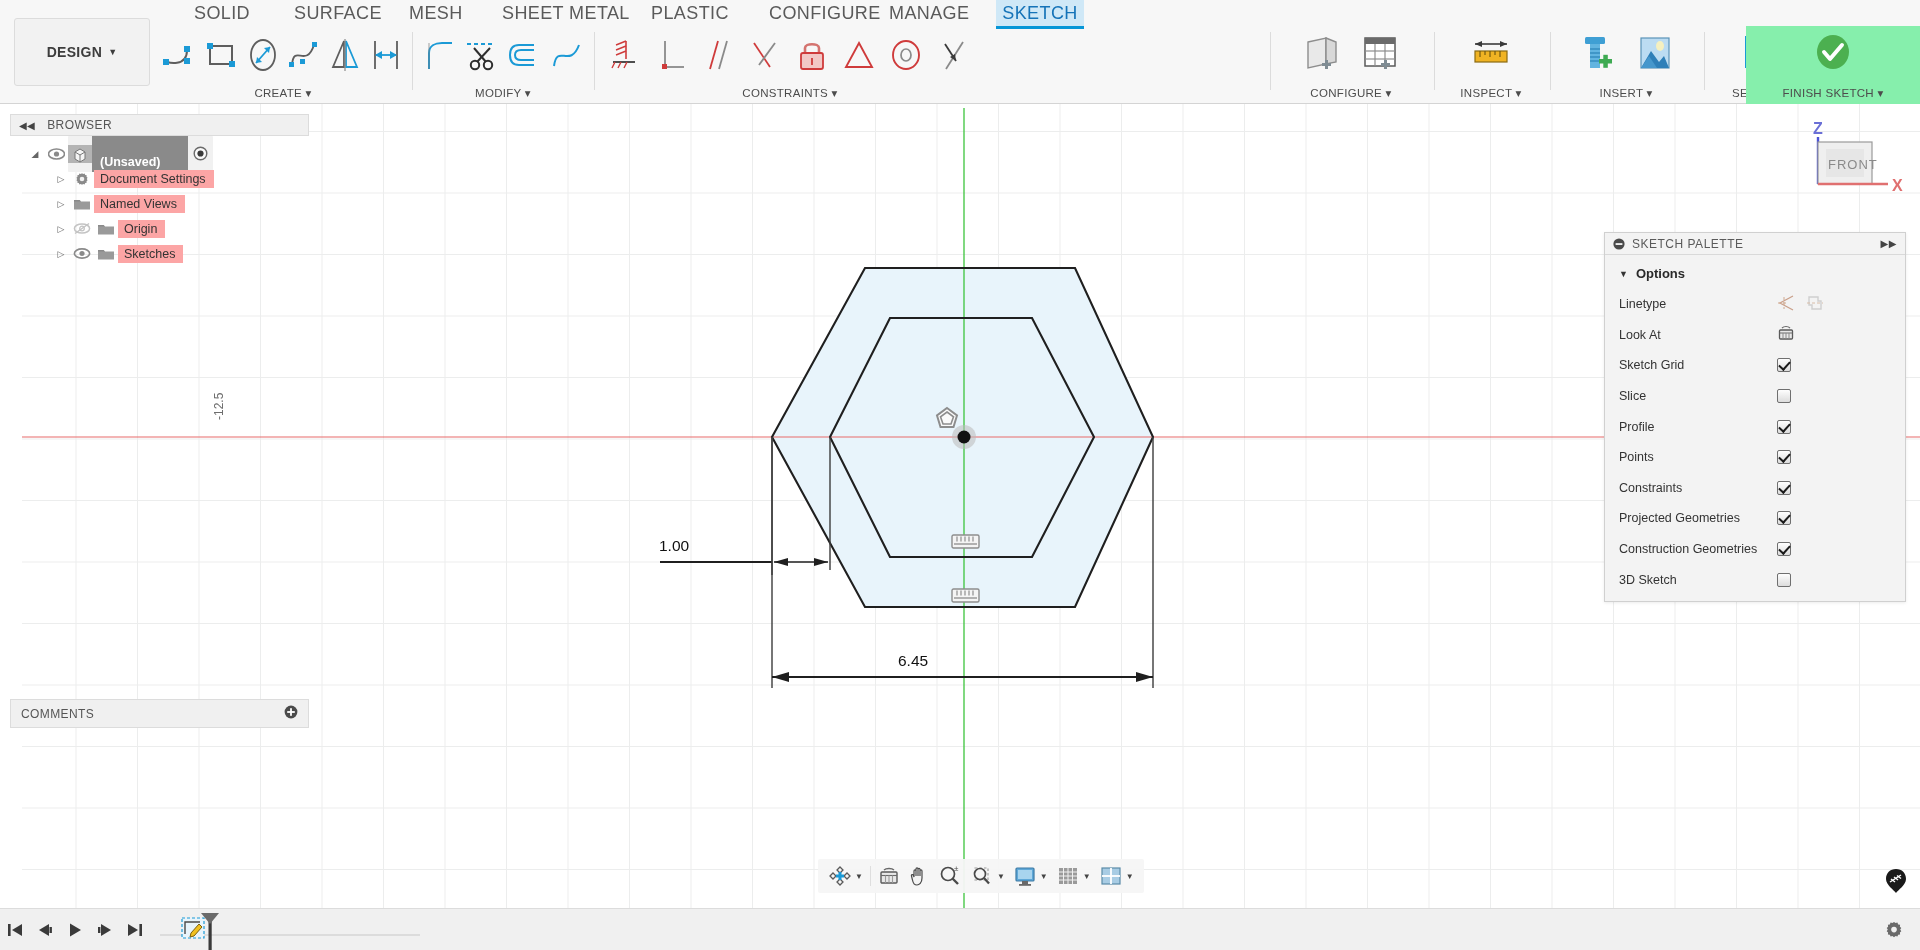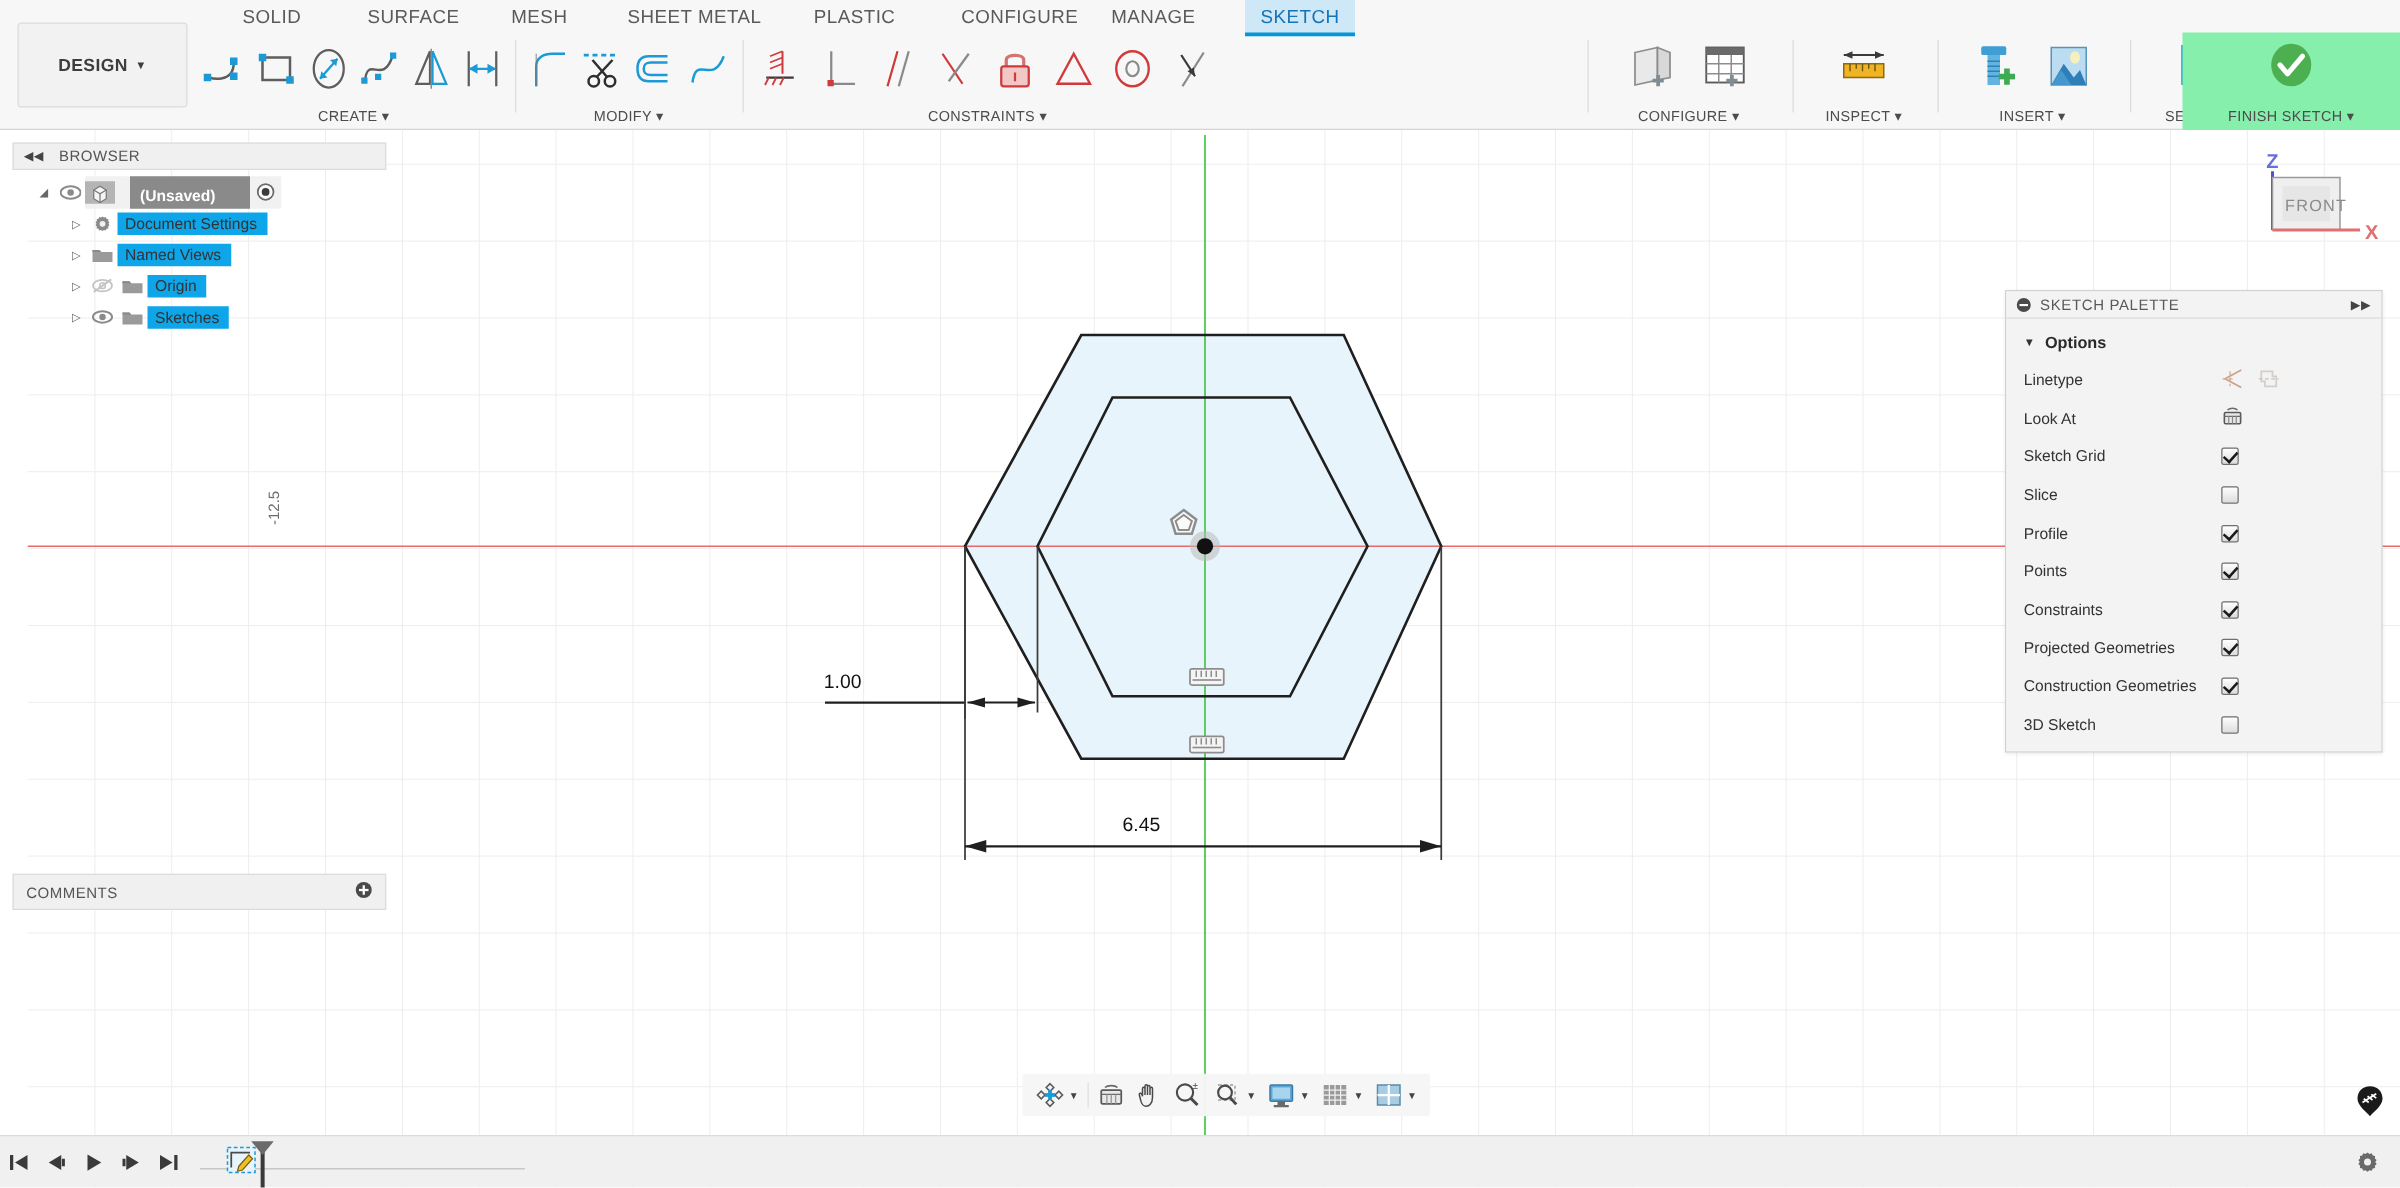--- a/index.html
+++ b/index.html
@@ -35,21 +35,21 @@
     display: flex; align-items: center; justify-content: center;
     font-size: 14px; font-weight: bold; color: #3d3d3d; letter-spacing: .3px;
     cursor: pointer;
   }
   .design-btn .caret { margin-left: 6px; font-size: 9px; }
 
   #tabbar { position: absolute; left: 160px; top: 0; height: 26px; }
   .tab {
     position: absolute; top: 0; height: 26px; padding: 0 12px;
     display: flex; align-items: center; justify-content: center;
-    font-size: 15px; color: #5a5a5a; letter-spacing: .4px; cursor: pointer;
+    font-size: 18px; color: #5a5a5a; letter-spacing: .4px; cursor: pointer;
     white-space: nowrap;
   }
   .tab.active {
     background: #cfe8f7; color: #1573b8; font-weight: normal;
     border-bottom: 3px solid #0696d7; height: 29px;
   }
 
   
   .grp { position: absolute; top: 26px; height: 78px; }
   .grp .icons {
@@ -76,27 +76,27 @@
     height: 22px; background: #f0f0f0; border: 1px solid #dcdcdc;
     display: flex; align-items: center; padding: 0 8px; color: #555;
     letter-spacing: .4px; font-size: 12px;
   }
   #browserHeader .collapse { font-size: 10px; color: #444; margin-right: 12px; cursor: pointer; }
   #browserBody { padding-top: 5px; }
   .brow { display: flex; align-items: center; height: 25px; padding-left: 16px; }
   .brow .arrow { width: 18px; font-size: 9px; color: #666; cursor: pointer; flex: none; text-align: center; }
   .brow .eye { width: 24px; flex: none; display: flex; align-items: center; justify-content: center; cursor: pointer; }
   .brow .folder { width: 24px; flex: none; display: flex; align-items: center; justify-content: center; }
-  .brow .lbl { padding: 2px 8px 2px 6px; color: #333; font-size: 12.5px; background: #0ea5e9; white-space: nowrap;}
+  .brow .lbl { padding: 2px 8px 2px 6px; color: #333; font-size: 12.5px; background: #fca5a5; white-space: nowrap;}
   .root-row .chip {
     display: flex; align-items: center; background: #f1f1f1; border-radius: 1px;
   }
   .root-row .name {
-    background: #8a8a8a; color: #fff; padding: 9px 28px 3px 8px; font-size: 12.5px;
-    margin-left: 12px; font-weight: bold;
+    background: #8a8a8a; color: #fff; padding: 19px 28px 3px 8px; font-size: 12.5px;
+    margin-left: 0; font-weight: bold;
   }
   .root-row .cube { background: #b4b4b4; padding: 2px 4px 0 4px; display:flex; align-items:center;}
   .root-row .radio { padding: 0 5px; display: flex; align-items: center;}
 
   
   #comments {
     position: absolute; left: 10px; top: 699px; width: 299px; height: 29px;
     background: #f0f0f0; border: 1px solid #dcdcdc;
     display: flex; align-items: center; padding: 0 10px; z-index: 30;
     font-size: 12px; color: #555; letter-spacing: .4px;

